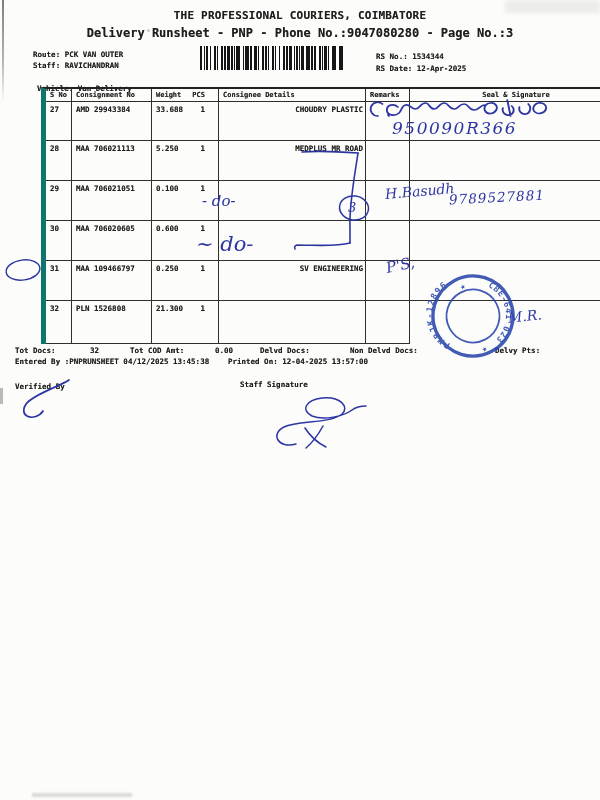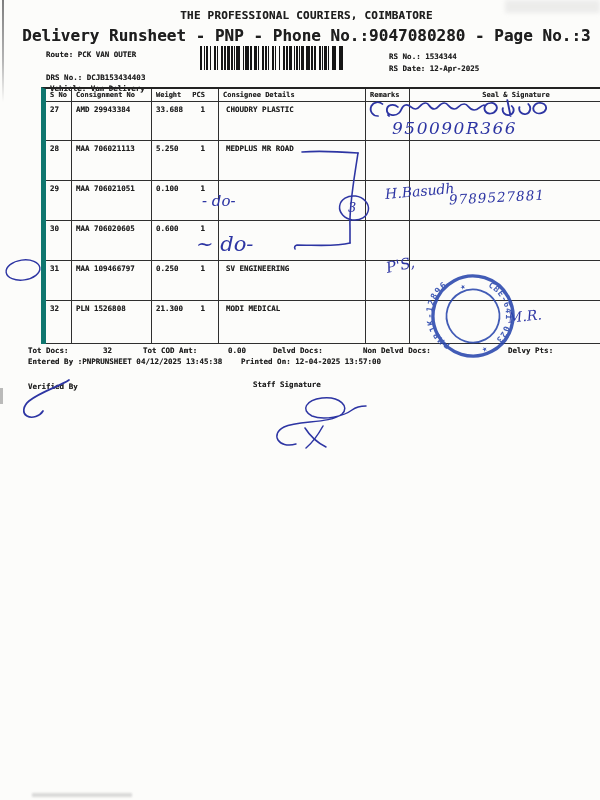--- a/index.html
+++ b/index.html
@@ -2,21 +2,21 @@
 <html><head>
 <meta charset="utf-8">
 <style>
   html,body{margin:0;padding:0;}
   #page{
     position:relative;width:600px;height:800px;overflow:hidden;
     background:#fcfcfa;
     font-family:"DejaVu Sans Mono", monospace;
     color:#1e1e1e;
   }
-  .pr{position:absolute;white-space:pre;padding-left:13px;}
+  .pr{position:absolute;white-space:pre;}
   .t11{font-size:11px;letter-spacing:0.2px;}
   .t7{font-size:7.5px;}
   .print{font-weight:bold;text-shadow:0 0 0.4px rgba(40,40,40,.55);}
   
   #rtable{
     position:absolute;left:13px;top:87px;width:575px;
     display:grid;
     grid-template-columns:26px 80px 67px 147px 44px 211px;
     grid-template-rows:13px 39px 40px 40px 40px 40px 43px;
     border-left:5px solid #0f766e;
@@ -29,21 +29,21 @@
     border-right:1px solid #2f2f2f;
     border-bottom:1px solid #2f2f2f;
     box-sizing:border-box;
     font-size:7.5px;font-weight:bold;
     padding:3px 2px 0 4px;
     overflow:visible;
     text-shadow:0 0 0.4px rgba(40,40,40,.5);
   }
   #rtable .hcell{font-size:7px;padding-top:2px;}
   #rtable .wcell{display:flex;justify-content:space-between;padding-right:13px;}
-  #rtable .ccell{padding-left:7px;}
+  #rtable .ccell{padding-left:7px;text-align:right;}
   
   .hand{
     position:absolute;
     font-family:"DejaVu Serif", serif;
     font-style:italic;
     color:#2d35a3;
     white-space:pre;
   }
   svg.overlay{position:absolute;left:0;top:0;pointer-events:none;}
   
@@ -54,27 +54,27 @@
 
 <div id="page">
 
   <div class="artifact" style="left:2px;top:0;width:2px;height:102px;background:linear-gradient(#7e7e7e,#b5b5b5 60%,rgba(200,200,200,0));"></div>
   <div class="artifact" style="left:505px;top:0;width:95px;height:13px;background:#cfcfcf;opacity:.35;filter:blur(2px);"></div>
   <div class="artifact" style="left:147px;top:29px;width:3px;height:3px;background:#9a9a9a;opacity:.5;border-radius:50%;"></div>
   <div class="artifact" style="left:0;top:388px;width:3px;height:16px;background:#8d8d8d;opacity:.6;"></div>
   <div class="artifact" style="left:32px;top:793px;width:100px;height:4px;background:#9a9a9a;opacity:.35;filter:blur(1px);"></div>
 
   <div class="pr print t11" style="left:0;right:0;top:9px;text-align:center;">THE PROFESSIONAL COURIERS, COIMBATORE</div>
-  <div class="pr print" style="left:0;right:0;top:26px;text-align:center;font-size:16px;">Delivery Runsheet - PNP - Phone No.:9047080280 - Page No.:3</div>
+  <div class="pr print" style="left:0;right:0;top:26px;text-align:center;font-size:12px;">Delivery Runsheet - PNP - Phone No.:9047080280 - Page No.:3</div>
 
   <div class="pr print t7" style="left:15px;top:41px;">
     <span>Route:</span> <span>PCK VAN OUTER</span>
   </div>
-  <div class="pr print t7" style="left:15px;top:64px;">
-    <span>DRS No.:</span> <span>DCJB153434403</span>
+  <div class="pr print t7" style="left:15px;top:52px;">
+    <span>Staff:</span> <span>RAVICHANDRAN</span>
   </div>
   <div class="pr print t7" style="left:19px;top:75px;">
     <span>Vehicle:</span> <span>Van Delivery</span>
   </div>
 
   <div class="pr" style="left:200px;top:46px;width:146px;height:24px;"><i style="position:absolute;top:0;bottom:0;left:0px;width:2px;background:#151515;"></i><i style="position:absolute;top:0;bottom:0;left:4px;width:1px;background:#151515;"></i><i style="position:absolute;top:0;bottom:0;left:6px;width:2px;background:#151515;"></i><i style="position:absolute;top:0;bottom:0;left:10px;width:1px;background:#151515;"></i><i style="position:absolute;top:0;bottom:0;left:14px;width:2px;background:#151515;"></i><i style="position:absolute;top:0;bottom:0;left:17px;width:1px;background:#151515;"></i><i style="position:absolute;top:0;bottom:0;left:21px;width:2px;background:#151515;"></i><i style="position:absolute;top:0;bottom:0;left:24px;width:2px;background:#151515;"></i><i style="position:absolute;top:0;bottom:0;left:27px;width:3px;background:#151515;"></i><i style="position:absolute;top:0;bottom:0;left:31px;width:2px;background:#151515;"></i><i style="position:absolute;top:0;bottom:0;left:34px;width:1px;background:#151515;"></i><i style="position:absolute;top:0;bottom:0;left:36px;width:4px;background:#151515;"></i><i style="position:absolute;top:0;bottom:0;left:43px;width:1px;background:#151515;"></i><i style="position:absolute;top:0;bottom:0;left:45px;width:4px;background:#151515;"></i><i style="position:absolute;top:0;bottom:0;left:50px;width:2px;background:#151515;"></i><i style="position:absolute;top:0;bottom:0;left:54px;width:3px;background:#151515;"></i><i style="position:absolute;top:0;bottom:0;left:58px;width:1px;background:#151515;"></i><i style="position:absolute;top:0;bottom:0;left:62px;width:2px;background:#151515;"></i><i style="position:absolute;top:0;bottom:0;left:65px;width:2px;background:#151515;"></i><i style="position:absolute;top:0;bottom:0;left:68px;width:1px;background:#151515;"></i><i style="position:absolute;top:0;bottom:0;left:72px;width:2px;background:#151515;"></i><i style="position:absolute;top:0;bottom:0;left:75px;width:1px;background:#151515;"></i><i style="position:absolute;top:0;bottom:0;left:79px;width:1px;background:#151515;"></i><i style="position:absolute;top:0;bottom:0;left:83px;width:2px;background:#151515;"></i><i style="position:absolute;top:0;bottom:0;left:86px;width:2px;background:#151515;"></i><i style="position:absolute;top:0;bottom:0;left:89px;width:3px;background:#151515;"></i><i style="position:absolute;top:0;bottom:0;left:94px;width:1px;background:#151515;"></i><i style="position:absolute;top:0;bottom:0;left:96px;width:2px;background:#151515;"></i><i style="position:absolute;top:0;bottom:0;left:99px;width:1px;background:#151515;"></i><i style="position:absolute;top:0;bottom:0;left:101px;width:3px;background:#151515;"></i><i style="position:absolute;top:0;bottom:0;left:106px;width:4px;background:#151515;"></i><i style="position:absolute;top:0;bottom:0;left:111px;width:2px;background:#151515;"></i><i style="position:absolute;top:0;bottom:0;left:114px;width:2px;background:#151515;"></i><i style="position:absolute;top:0;bottom:0;left:119px;width:2px;background:#151515;"></i><i style="position:absolute;top:0;bottom:0;left:122px;width:1px;background:#151515;"></i><i style="position:absolute;top:0;bottom:0;left:124px;width:3px;background:#151515;"></i><i style="position:absolute;top:0;bottom:0;left:128px;width:1px;background:#151515;"></i><i style="position:absolute;top:0;bottom:0;left:132px;width:4px;background:#151515;"></i><i style="position:absolute;top:0;bottom:0;left:139px;width:4px;background:#151515;"></i></div>
 
   <div class="pr print t7" style="left:358px;top:43px;">
     <span>RS No.:</span> <span>1534344</span>
   </div>
@@ -143,21 +143,20 @@
     <div class="cell ccell">SV ENGINEERING</div>
     <div class="cell"></div>
     <div class="cell"></div>
 
     <div class="cell">32</div>
     <div class="cell">PLN 1526808</div>
     <div class="cell wcell">
         <span>21.300</span>
         <span>1</span>
       </div>
-    <div class="cell ccell">MODI MEDICAL</div>
     <div class="cell"></div>
     <div class="cell"></div>
   </div>
 
   <div class="pr print t7" style="left:15px;top:346px;">Tot Docs:</div>
   <div class="pr print t7" style="left:90px;top:346px;">32</div>
   <div class="pr print t7" style="left:130px;top:346px;">Tot COD Amt:</div>
   <div class="pr print t7" style="left:215px;top:346px;">0.00</div>
   <div class="pr print t7" style="left:260px;top:346px;text-align:center;">Delvd Docs:</div>
   <div class="pr print t7" style="left:350px;top:346px;">Non Delvd Docs:</div>

